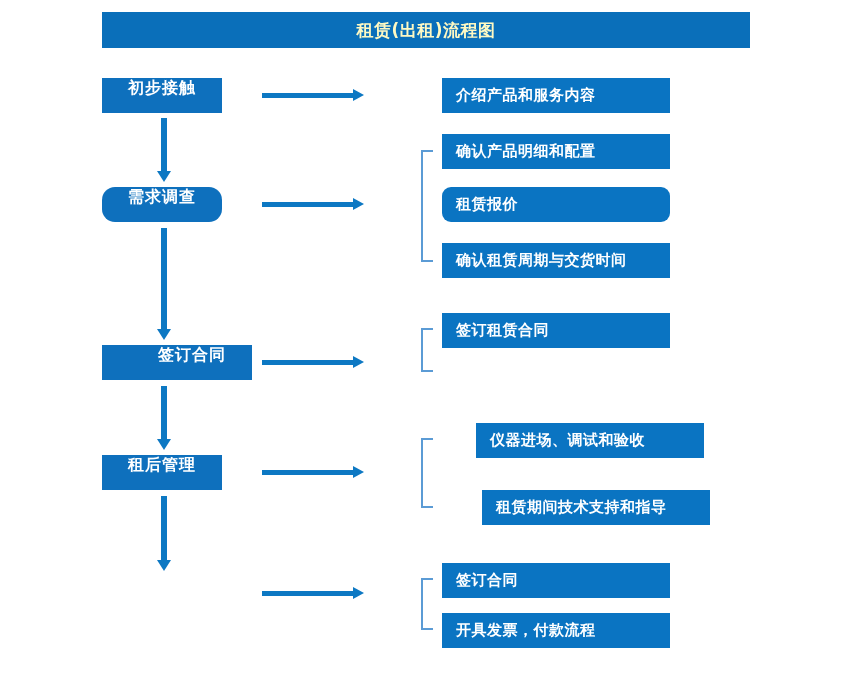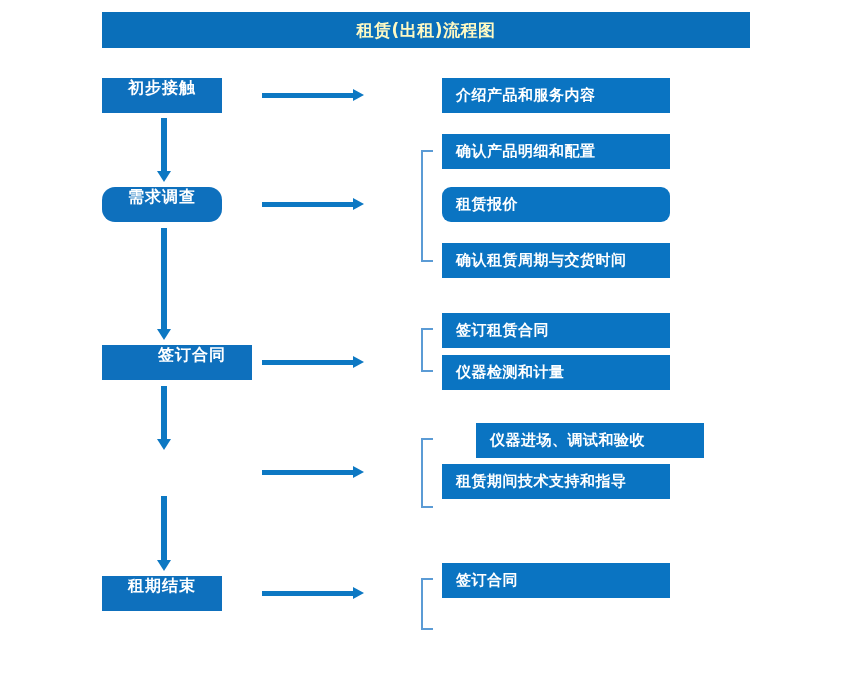--- a/index.html
+++ b/index.html
@@ -127,22 +127,22 @@
 
   <div class="stage-box" style="left:102px; top:78px;">
       <span>初步接触</span>
     </div>
   <div class="stage-box" style="left:102px; top:187px;border-radius:13px;">
       <span>需求调查</span>
     </div>
   <div class="stage-box" style="left:102px; top:345px;padding-left:30px;">
       <span>签订合同</span>
     </div>
-  <div class="stage-box" style="left:102px; top:576px;">
-      <span>租期结束</span>
+  <div class="stage-box" style="left:102px; top:455px;">
+      <span>租后管理</span>
     </div>
 
   <div class="v-arrow" style="left:157px; top:118px; height:64px;">
     <div class="shaft"></div>
     <div class="head"></div>
   </div>
   <div class="v-arrow" style="left:157px; top:228px; height:112px;">
     <div class="shaft"></div>
     <div class="head"></div>
   </div>
@@ -181,20 +181,20 @@
   <div class="bracket" style="top:438px; height:70px;"></div>
   <div class="bracket" style="top:578px; height:52px;"></div>
 
   <div class="detail-box" style="top:78px;">介绍产品和服务内容</div>
 
   <div class="detail-box" style="top:134px;">确认产品明细和配置</div>
   <div class="detail-box" style="top:187px;border-radius:9px;">租赁报价</div>
   <div class="detail-box" style="top:243px;">确认租赁周期与交货时间</div>
 
   <div class="detail-box" style="top:313px;">签订租赁合同</div>
-  <div class="detail-box" style="top:355px;">仪器检测和计量</div>
 
   <div class="detail-box" style="top:423px;margin-left:34px;">仪器进场、调试和验收</div>
-  <div class="detail-box" style="top:464px;">租赁期间技术支持和指导</div>
+  <div class="detail-box" style="top:490px;margin-left:40px;">租赁期间技术支持和指导</div>
 
   <div class="detail-box" style="top:563px;">签订合同</div>
+  <div class="detail-box" style="top:613px;">开具发票，付款流程</div>
 
 </div>
 
 </body></html>

